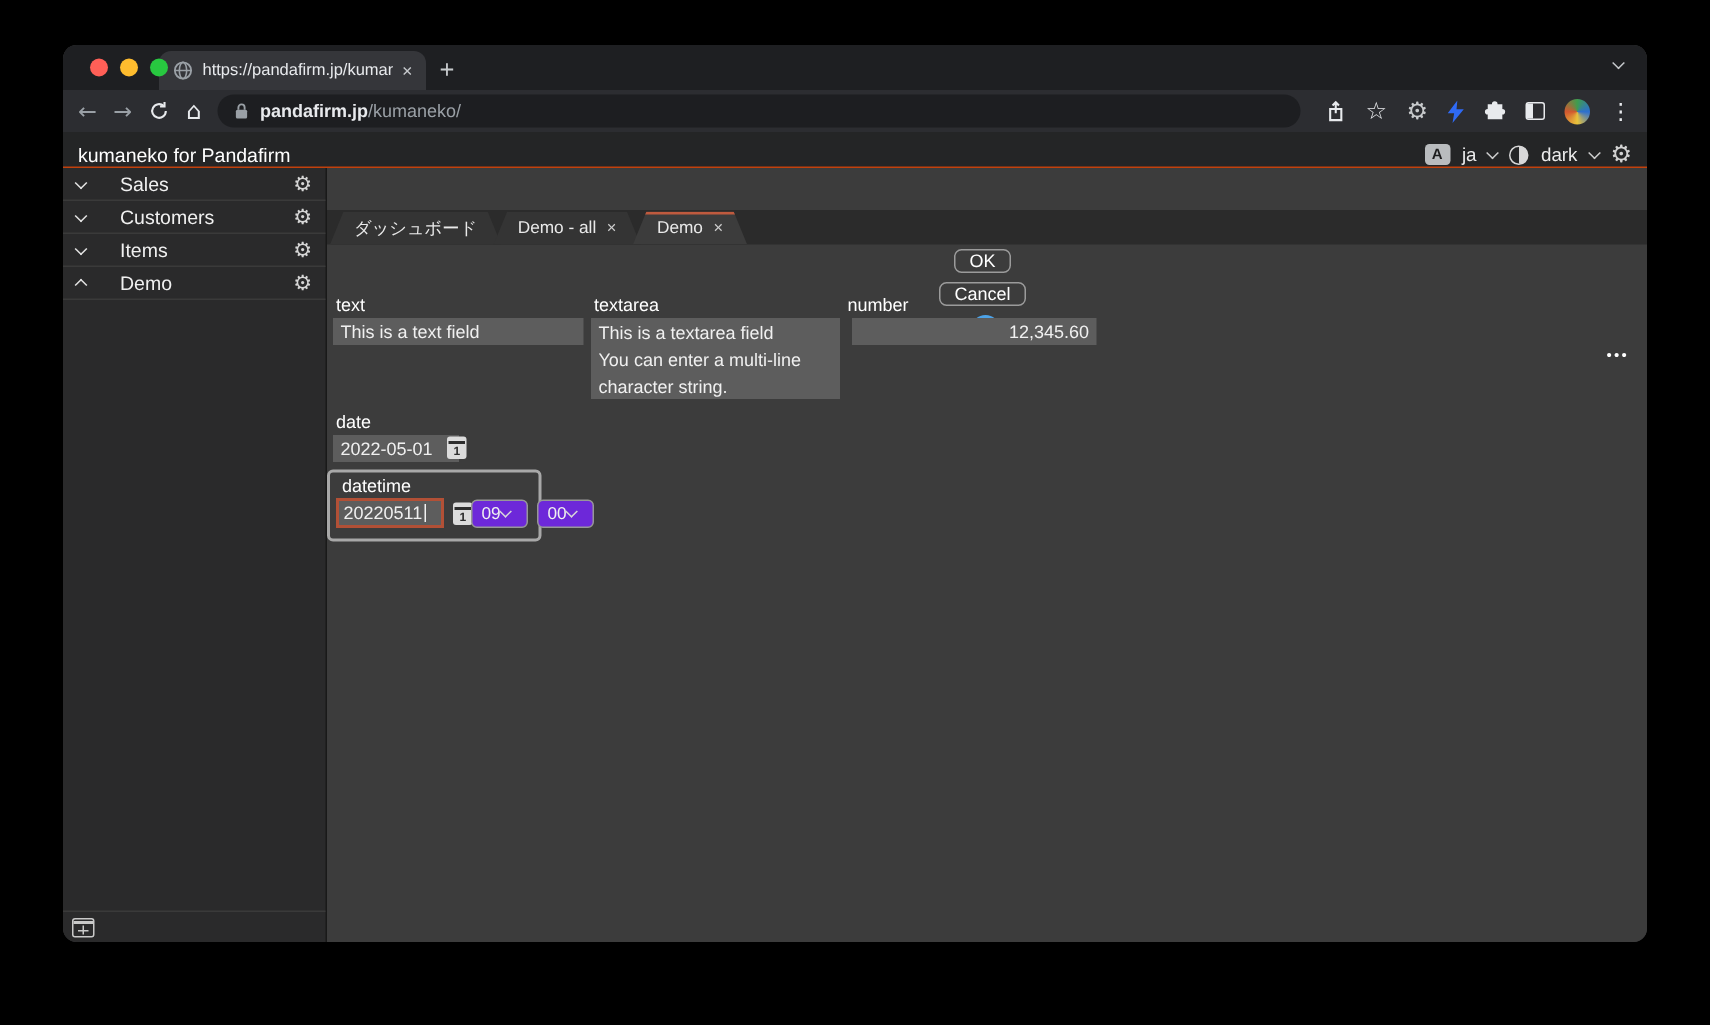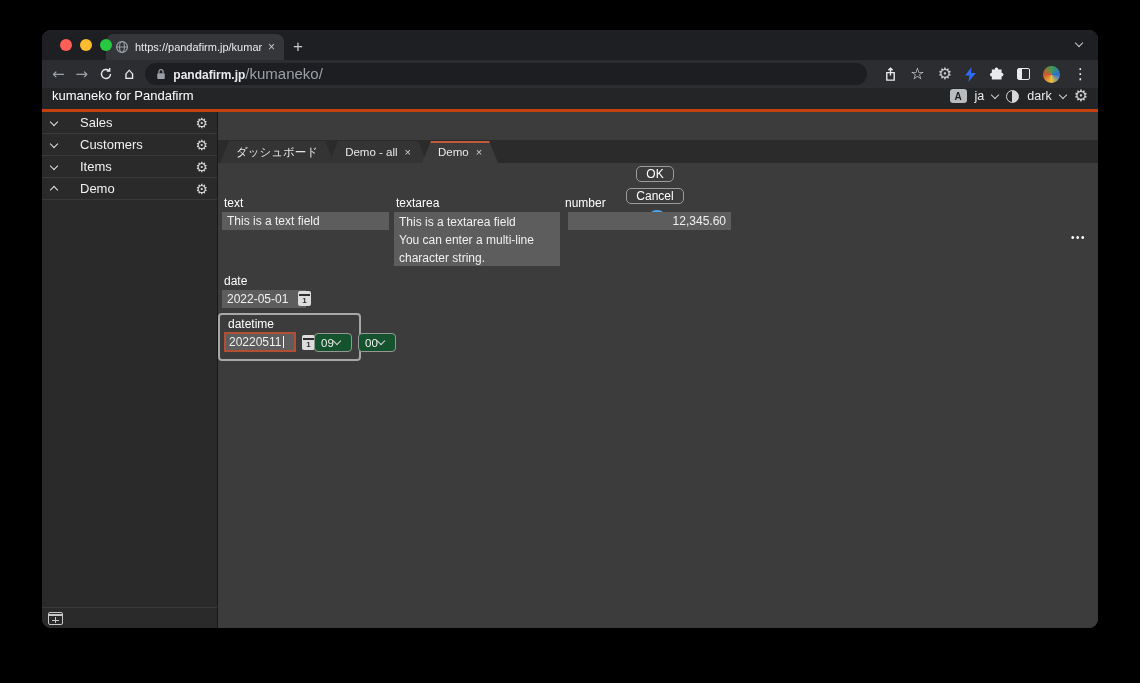--- a/index.html
+++ b/index.html
@@ -20,31 +20,31 @@
   .tabsearch { margin-left:auto; margin-right:16px; margin-bottom:10px; }
   .chev { display:inline-block; width:6px; height:6px; border-right:1.6px solid #c6c9cc; border-bottom:1.6px solid #c6c9cc; transform:rotate(45deg); }
 
   
   .toolbar { flex:0 0 28px; background:#2c2d31; display:flex; align-items:center; padding:0 10px; gap:11px; }
   .navic { color:#9aa0a6; font-size:15px; line-height:1; font-family:"DejaVu Sans",sans-serif; }
   .navic.bright { color:#e8eaed; }
   .urlbar { flex:1; max-width:742px; height:22px; background:#1d1e21; border-radius:11px;
     display:flex; align-items:center; padding:0 11px; gap:7px; }
   .url-domain { color:#e8eaed; font-size:12px; font-weight:bold; }
-  .url-path { color:#9aa0a6; font-size:15px; }
+  .url-path { color:#9aa0a6; font-size:12px; }
   .tbicons { display:flex; align-items:center; gap:13px; margin-left:6px; }
   .glyph { color:#e8eaed; font-size:14px; line-height:1; font-family:"DejaVu Sans",sans-serif; }
   .panel-ic { width:13px; height:12px; border:1.6px solid #e8eaed; border-radius:2px; position:relative; }
   .panel-ic::before { content:""; position:absolute; left:0; top:0; bottom:0; width:4px; background:#e8eaed; }
   .profile-ic { width:17px; height:17px; border-radius:50%;
     background:conic-gradient(#3f9d4e,#2d6fd0,#e8c33b,#d2572f,#3f9d4e); }
 
   
-  .appheader { flex:0 0 24px; background:#242526; display:flex; align-items:flex-start; padding:0 10px;
-    border-bottom:3px solid #c2410c; }
+  .appheader { flex:0 0 24px; background:#242526; display:flex; align-items:flex-end; padding:0 10px;
+    border-bottom:1px solid #c2410c; }
   .app-title { font-size:13px; color:#fff; }
   .hdr-right { margin-left:auto; display:flex; align-items:center; gap:8px; }
   .translate-badge { width:17px; height:14px; background:#b9bcbe; border-radius:3px; color:#1d1d1d;
     font-size:10px; font-weight:bold; display:flex; align-items:center; justify-content:center; }
   .hdr-label { font-size:12.5px; color:#ececec; }
   .contrast-ic { width:13px; height:13px; border-radius:50%; border:1.5px solid #d8d8d8;
     background:linear-gradient(90deg, transparent 50%, #d8d8d8 50%); }
   .hdr-gear { font-size:16px; color:#d2d2d2; }
 
   
@@ -89,21 +89,21 @@
   .num { text-align:right; }
   .calbtn { position:absolute; width:13px; height:15px; background:#dcdcdc; border-radius:2px; border:none; }
   .calbtn::before { content:""; position:absolute; left:1px; right:1px; top:3px; height:1.5px; background:#2e2e2e; }
   .calbtn::after { content:"1"; position:absolute; left:0; right:0; top:4px; bottom:0; font-size:8px;
     font-weight:bold; color:#2e2e2e; display:flex; align-items:center; justify-content:center; }
 
   .dtbox { position:absolute; left:0; top:124px; width:143px; height:48px; border:2px solid #a8a8a8; border-radius:4px; }
   .dtinput { position:absolute; left:4px; top:17px; width:72px; height:20px; background:#5d5d5d;
     border:2px solid #b25036; display:flex; align-items:center; padding:0 3px; color:#f0f0f0; font-size:12px; }
   .caret { width:1px; height:12px; background:#f2f2f2; margin-left:1px; }
-  .msel { position:absolute; top:18px; width:38px; height:19px; background:#14532d; border:1px solid #979797;
+  .msel { position:absolute; top:18px; width:38px; height:19px; background:#6d28d9; border:1px solid #979797;
     border-radius:4px; display:flex; align-items:center; padding:0 6px;
     font-size:11.5px; color:#f0f0f0; }
   .msel .chev { border-color:#d8d8d8; margin-top:-3px; }
 </style>
 </head>
 <body>
 
 <div class="window">
 
   <div class="tabstrip">

